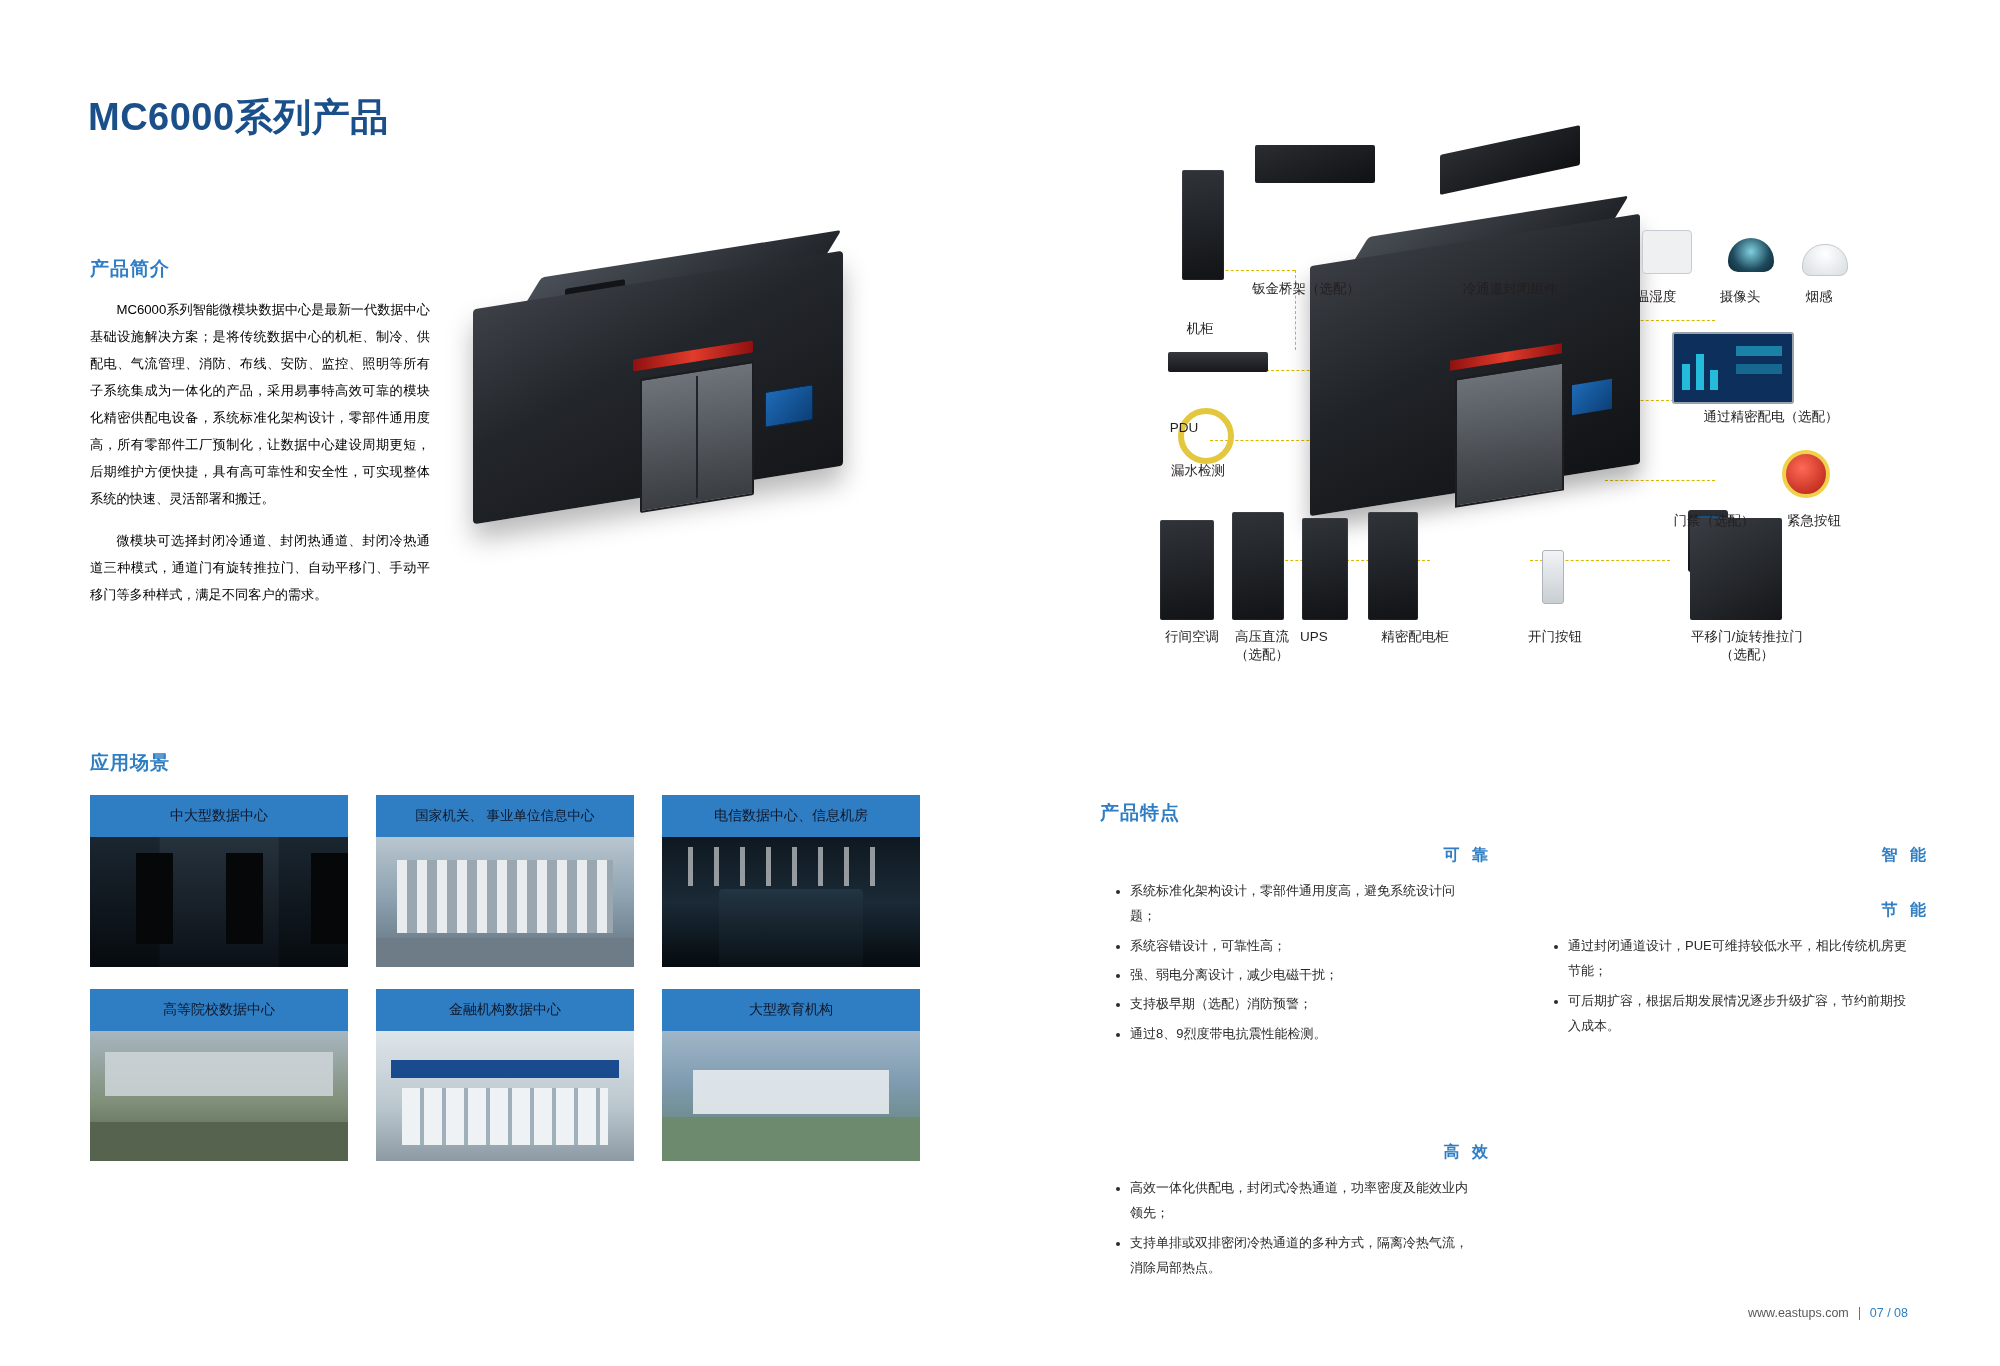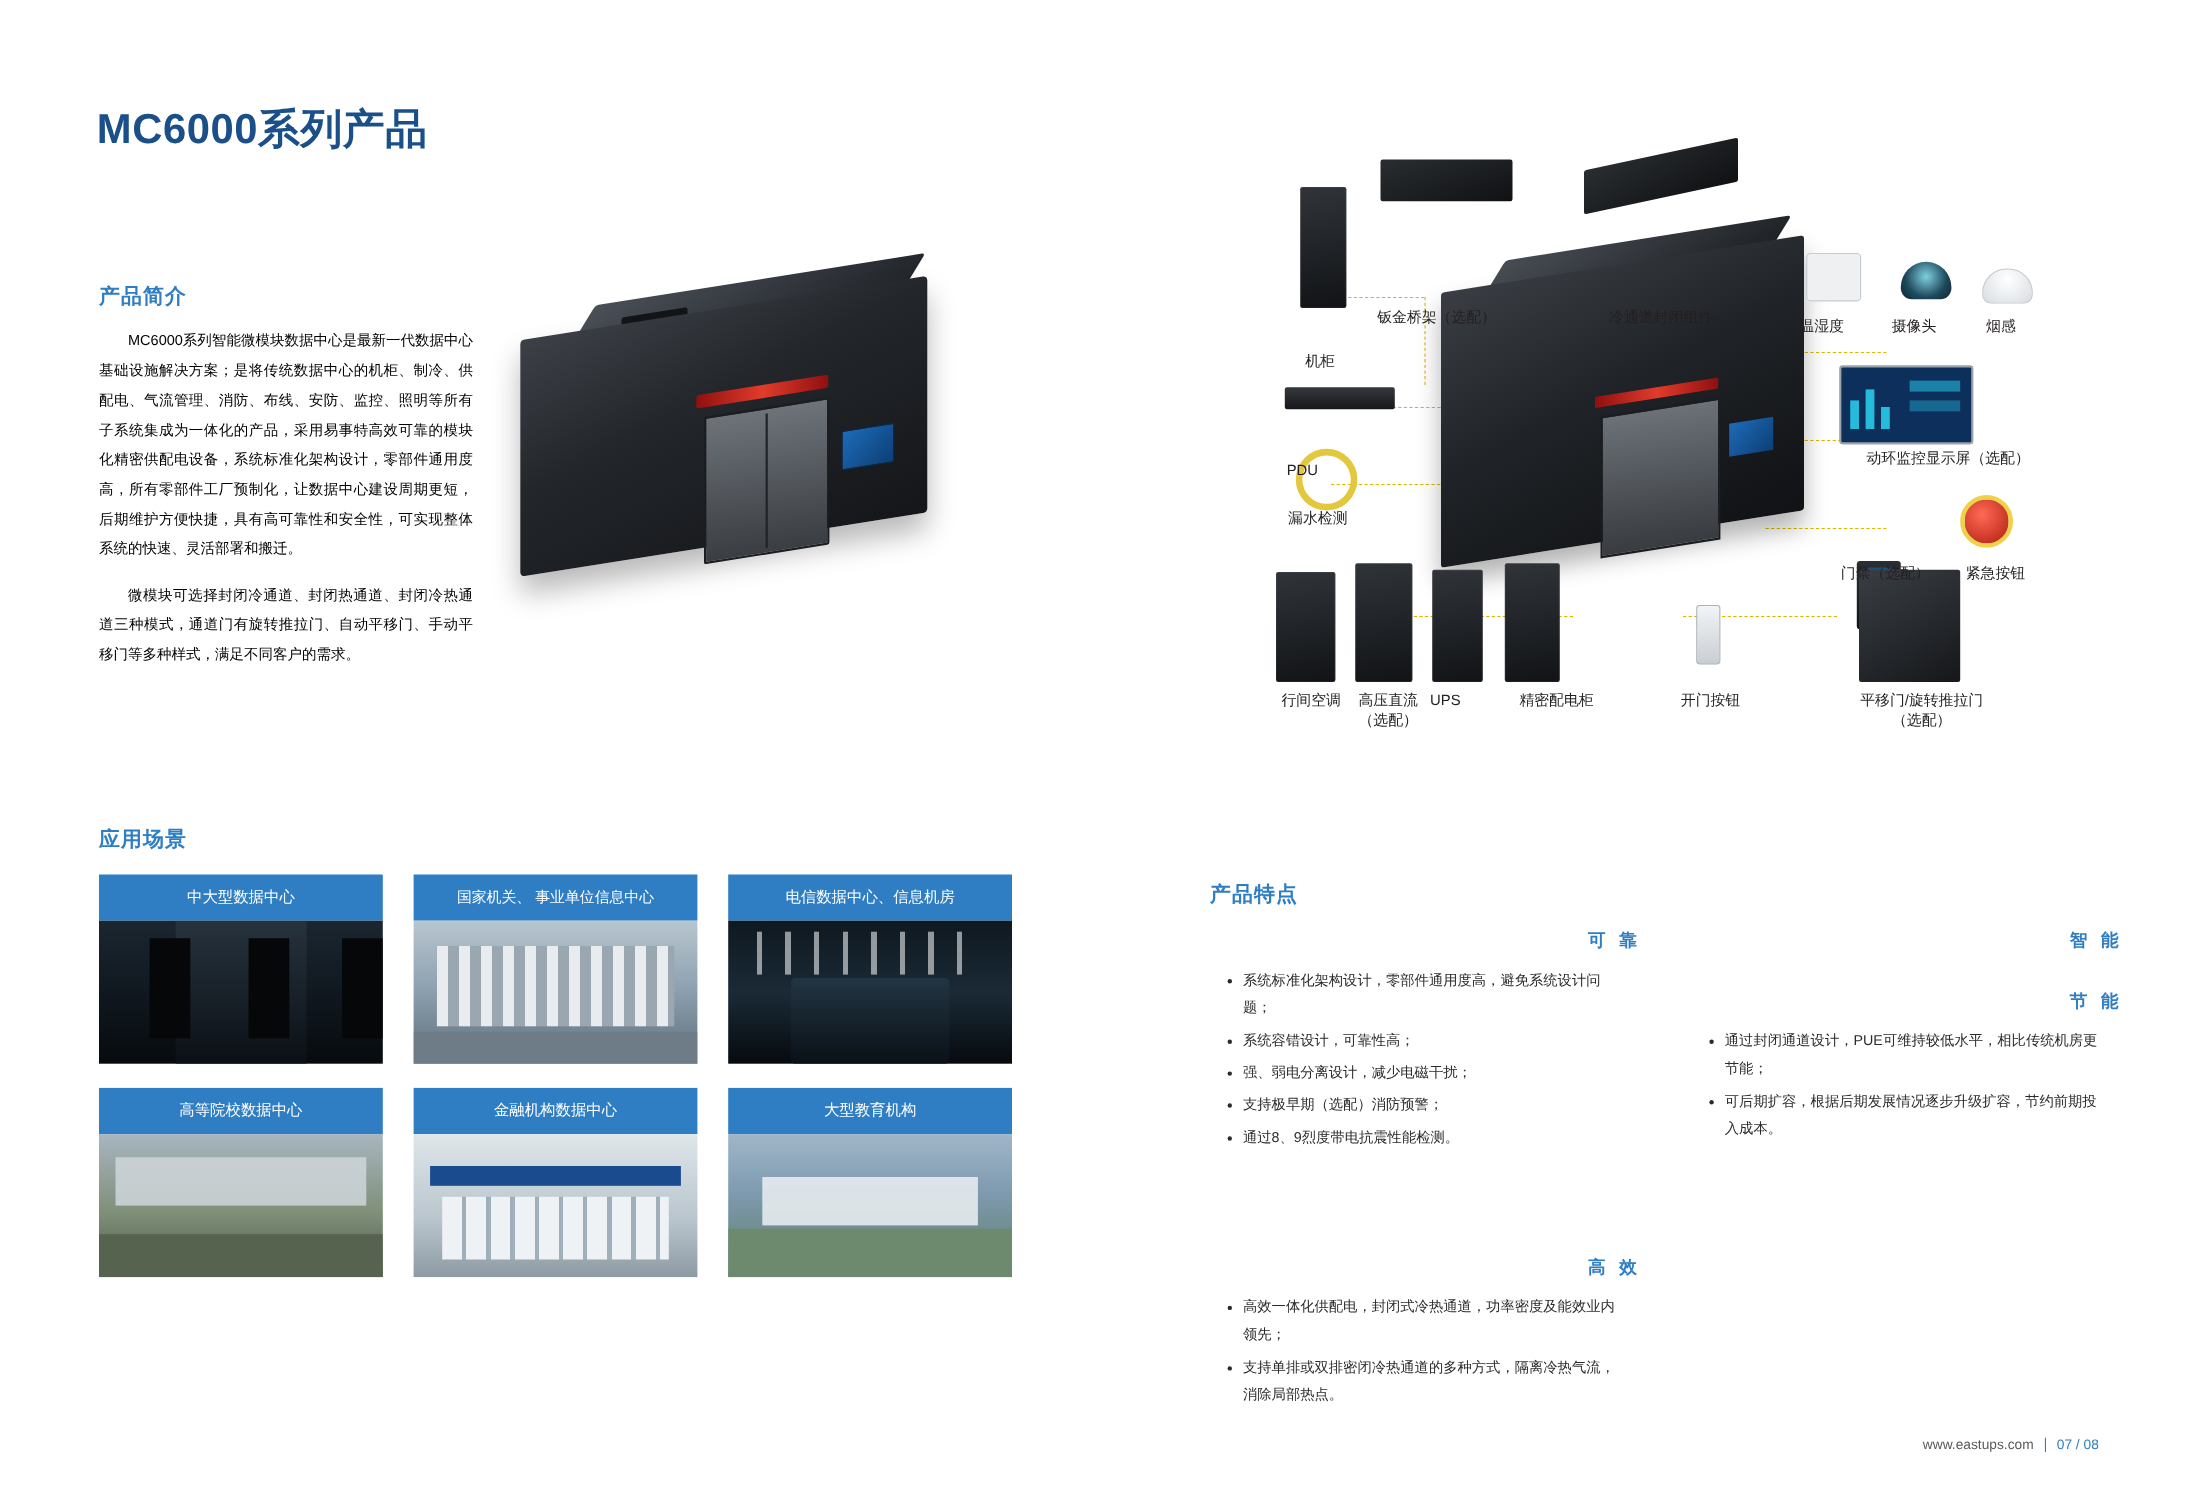--- a/index.html
+++ b/index.html
@@ -62,21 +62,21 @@
     background:linear-gradient(135deg,#1e6bb8,#0c3f76);
     transform:skewY(-9deg);border:1px solid #0a2a4d;border-radius:2px;
   }
 
   
   #scenes-head{position:absolute;left:90px;top:750px;}
   .scene-grid{position:absolute;left:90px;top:795px;width:830px;}
   .scene-row{display:flex;gap:28px;margin-bottom:22px;}
   .scene{width:258px;}
   .scene-cap{
-    height:42px;background:#2f7ec4;color:#ffffff;font-size:14px;
+    height:42px;background:#2f7ec4;color:#0f172a;font-size:14px;
     display:flex;align-items:center;justify-content:center;text-align:center;
     line-height:1.25;padding:0 8px;box-sizing:border-box;
   }
   .scene-cap.two-line{line-height:1.2;font-size:13.5px;}
   .scene-img{height:130px;position:relative;overflow:hidden;}
   .img-dc1{background:
       linear-gradient(180deg,#1b2630 0%,#0e151c 60%,#070b0f 100%);}
   .img-dc1:before{content:"";position:absolute;left:50%;top:0;width:46%;height:100%;
       transform:translateX(-50%);background:linear-gradient(180deg,#26323d,#0b1016);}
   .img-dc1:after{content:"";position:absolute;left:18%;top:12%;width:14%;height:70%;
@@ -249,21 +249,21 @@
     <div class="dg-part box-dark" style="left:630px;top:398px;width:92px;height:102px;"></div>
 
     <div class="dg-label" style="left:156px;top:160px;width:180px;">钣金桥架（选配）</div>
     <div class="dg-label" style="left:360px;top:160px;width:180px;">冷通道封闭组件</div>
     <div class="dg-label" style="left:556px;top:168px;width:80px;">温湿度</div>
     <div class="dg-label" style="left:640px;top:168px;width:80px;">摄像头</div>
     <div class="dg-label" style="left:724px;top:168px;width:70px;">烟感</div>
     <div class="dg-label" style="left:100px;top:200px;width:80px;">机柜</div>
     <div class="dg-label" style="left:84px;top:266px;width:80px;margin-top:33px;">PDU</div>
     <div class="dg-label" style="left:78px;top:342px;width:120px;">漏水检测</div>
-    <div class="dg-label" style="left:586px;top:288px;width:250px;">动环监控显示屏（选配）</div>
+    <div class="dg-label" style="left:586px;top:288px;width:250px;">通过精密配电（选配）</div>
     <div class="dg-label" style="left:594px;top:392px;width:120px;">门禁（选配）</div>
     <div class="dg-label" style="left:704px;top:392px;width:100px;">紧急按钮</div>
     <div class="dg-label" style="left:82px;top:508px;width:100px;">行间空调</div>
     <div class="dg-label" style="left:152px;top:508px;width:100px;">高压直流
 （选配）</div>
     <div class="dg-label" style="left:224px;top:508px;width:60px;">UPS</div>
     <div class="dg-label" style="left:290px;top:508px;width:130px;">精密配电柜</div>
     <div class="dg-label" style="left:440px;top:508px;width:110px;">开门按钮</div>
     <div class="dg-label" style="left:592px;top:508px;width:190px;">平移门/旋转推拉门
 （选配）</div>

